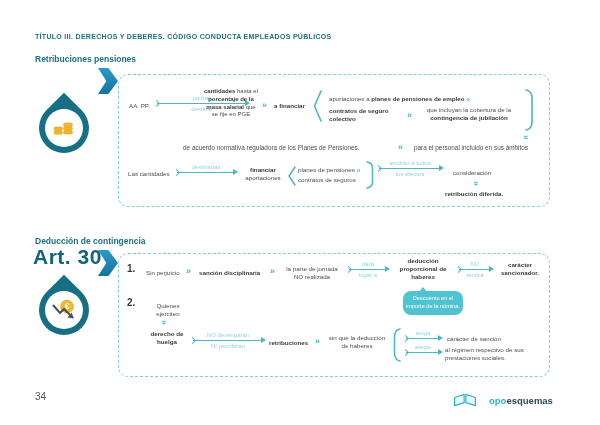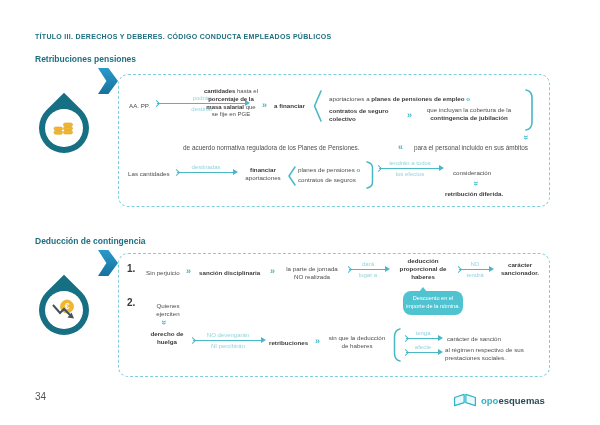--- a/index.html
+++ b/index.html
@@ -132,20 +132,21 @@
         </span>
       <span class="al">los efectos</span>
     </div>
 
     <div class="t abs" style="left:334px;top:94px">consideración</div>
     <span class="ch abs down" style="left:354px;top:104px">»</span>
     <div class="t b abs" style="left:326px;top:115px">retribución diferida.</div>
   </div>
 
   <div class="sec-title abs" style="left:35px;top:236px">Deducción de contingencia</div>
+  <div class="artnum abs" style="left:33px;top:245px">Art. 30</div>
   <div class="chev-blue abs" style="left:98px;top:250px"></div>
 
   <div class="drop abs" style="left:39px;top:285px">
     <div class="inner">
       <svg width="26" height="22" viewBox="0 0 26 22">
         <circle cx="16" cy="7.5" r="6.5" fill="#f2b72e" stroke="#dea21c" stroke-width="0.6"></circle>
         <text x="16" y="10.4" text-anchor="middle" font-size="8.5" font-weight="bold" fill="#fff" font-family="Liberation Sans, sans-serif">€</text>
         <polyline points="2,6 9,14 13,10 19,16" fill="none" stroke="#44525c" stroke-width="2"></polyline>
         <polygon points="16.5,18.5 23,19.5 20.5,13.5" fill="#44525c"></polygon>
       </svg>
@@ -216,21 +217,21 @@
       <span class="al">afecte</span>
       <span class="sh">
           <i class="sf"></i>
         </span>
     </div>
     <div class="t wrap abs" style="left:326px;top:92px;width:104px">al régimen respectivo de sus prestaciones sociales.</div>
   </div>
 
   <div class="pagenum abs" style="left:35px;top:391px">34</div>
 
-  <div class="abs" style="left:452px;top:393px;display:flex;align-items:center;gap:3px">
+  <div class="abs" style="left:452px;top:393px;display:flex;align-items:center;gap:11px">
     <svg width="26" height="15" viewBox="0 0 30 17">
       <path d="M3 5 L14 1.5 L14 11 L3 14.5 Z" fill="#eafafc" stroke="#2fb3c8" stroke-width="1.4" stroke-linejoin="round"></path>
       <path d="M27 5 L16 1.5 L16 11 L27 14.5 Z" fill="#eafafc" stroke="#2fb3c8" stroke-width="1.4" stroke-linejoin="round"></path>
     </svg>
     <div class="logo-txt"><span class="logo-opo">opo</span><span class="logo-esq">esquemas</span></div>
   </div>
 
 </div>
 
 </body></html>

